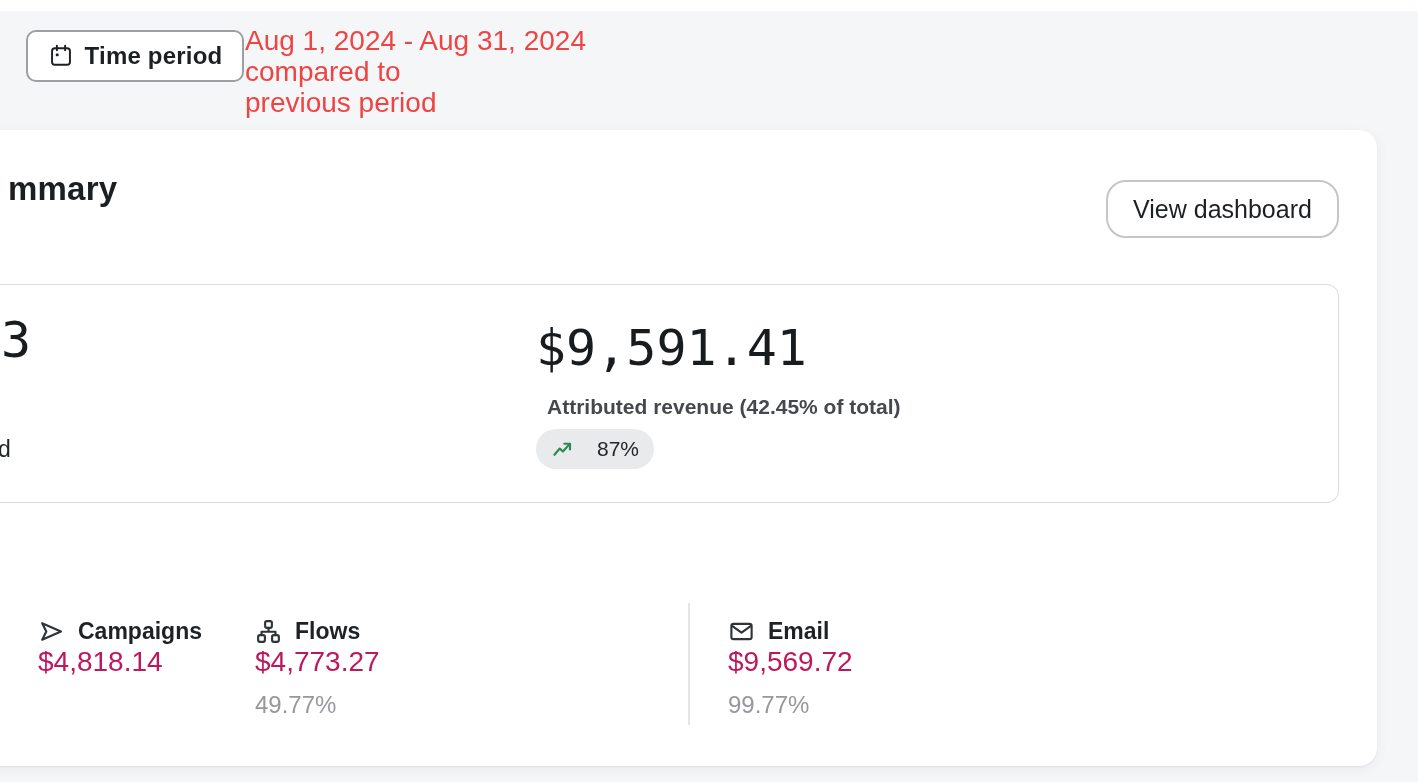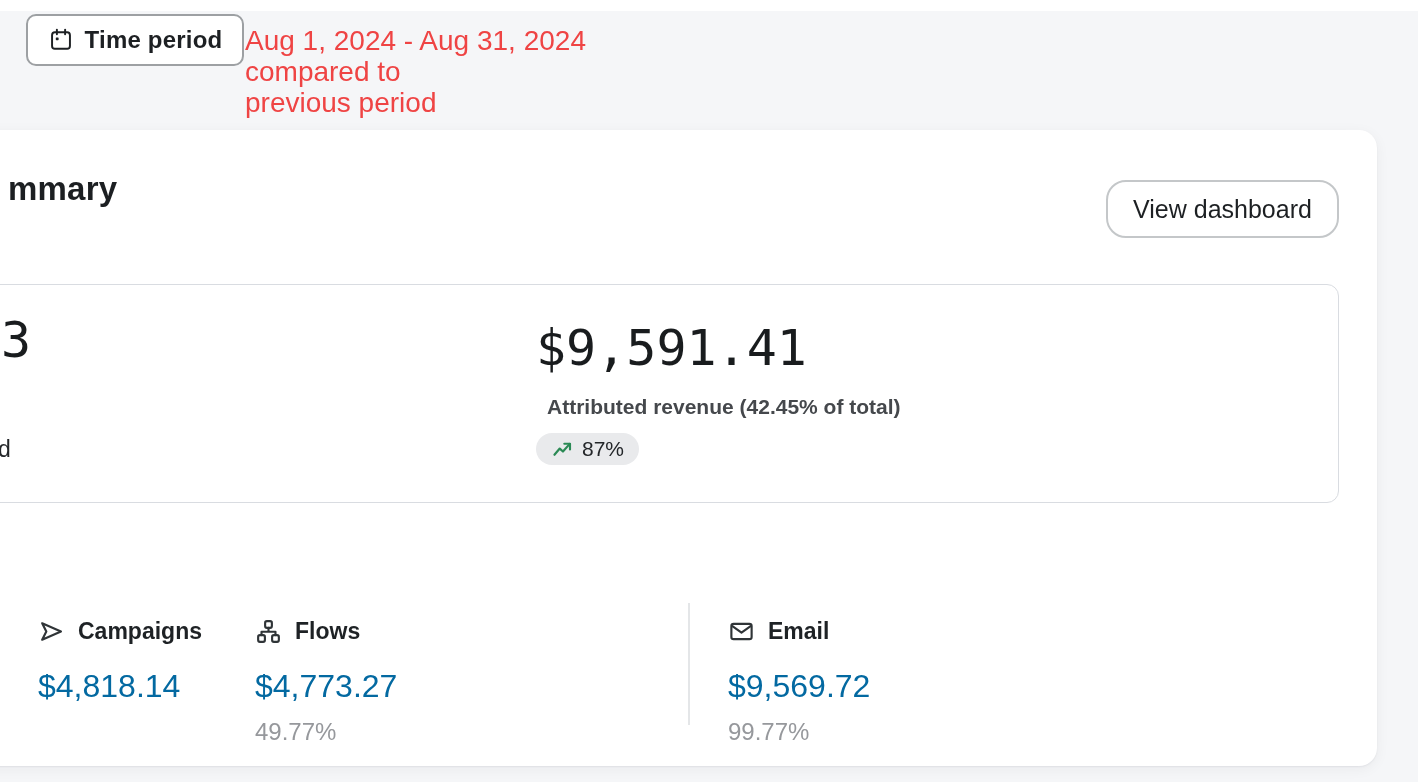--- a/index.html
+++ b/index.html
@@ -9,21 +9,21 @@
     font-family:"Liberation Sans","DejaVu Sans",sans-serif;
     color:#1e2124;
     -webkit-font-smoothing:antialiased;
   }
   .gray-bg{
     position:absolute;left:0;top:11px;width:1418px;height:771px;
     background:#f5f6f8;
   }
   
   .time-period-btn{
-    position:absolute;left:26px;top:14px;width:218px;height:52px;
+    position:absolute;left:26px;top:30px;width:218px;height:52px;
     background:#fff;border:2px solid #9da0a3;border-radius:10px;
     display:flex;align-items:center;justify-content:center;gap:11px;
     box-sizing:border-box;cursor:pointer;
   }
   .time-period-btn .lbl{font-size:24px;font-weight:700;color:#1d2023;letter-spacing:.2px;}
   .date-range{
     position:absolute;left:245px;top:25px;width:430px;
     font-size:28px;line-height:31px;color:#ef4444;
   }
   
@@ -57,22 +57,22 @@
   }
   .metric-label{
     position:absolute;left:606px;top:110px;
     font-size:21px;font-weight:700;color:#45484c;
   }
   .badge-row{
     position:absolute;left:595px;top:144px;height:40px;
     display:flex;align-items:center;
   }
   .pill{
-    display:inline-flex;align-items:center;gap:8px;
-    background:#e9eaec;border-radius:999px;height:32px;
+    display:inline-flex;align-items:center;gap:23px;
+    background:#e9eaec;border-radius:999px;height:40px;
     padding:4px 15px;box-sizing:border-box;
   }
   .pill .pct{font-size:21px;color:#232629;}
   .vs-text{font-size:23px;color:#232629;margin-left:14px;}
   
   .clip-value{
     position:absolute;left:60px;top:26px;
     font-family:"DejaVu Sans Mono",monospace;font-size:50px;color:#191c1e;
   }
   .clip-caption{
@@ -80,21 +80,21 @@
     font-size:23px;color:#232629;
   }
   
   .stat-col{position:absolute;top:486px;}
   .stat-col.campaigns{left:78px;}
   .stat-col.flows{left:295px;}
   .stat-col.email{left:768px;}
   .stat-col.sms{left:1076px;}
   .stat-head{display:flex;align-items:center;gap:13px;height:30px;}
   .stat-head .lbl{font-size:23px;font-weight:700;color:#1e2225;}
-  .stat-value{margin-top:22px;font-size:32px;color:#0369a1;}
+  .stat-value{font-size:28px;color:#be185d;}
   .stat-pct{margin-top:13px;font-size:24px;color:#96989c;}
   .stat-divider{
     position:absolute;left:728px;top:473px;width:2px;height:122px;
     background:#e4e6e8;
   }
   .icon{flex:0 0 auto;display:block;}
 </style>
 </head>
 <body>
 

